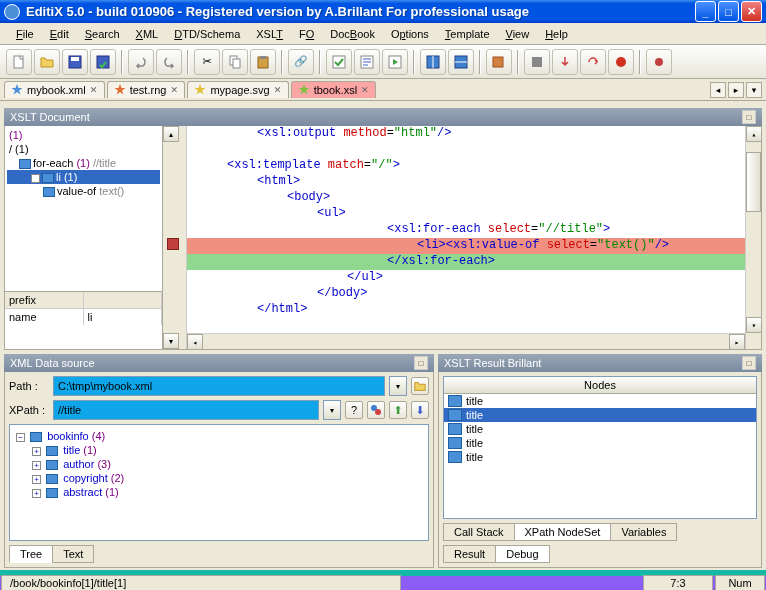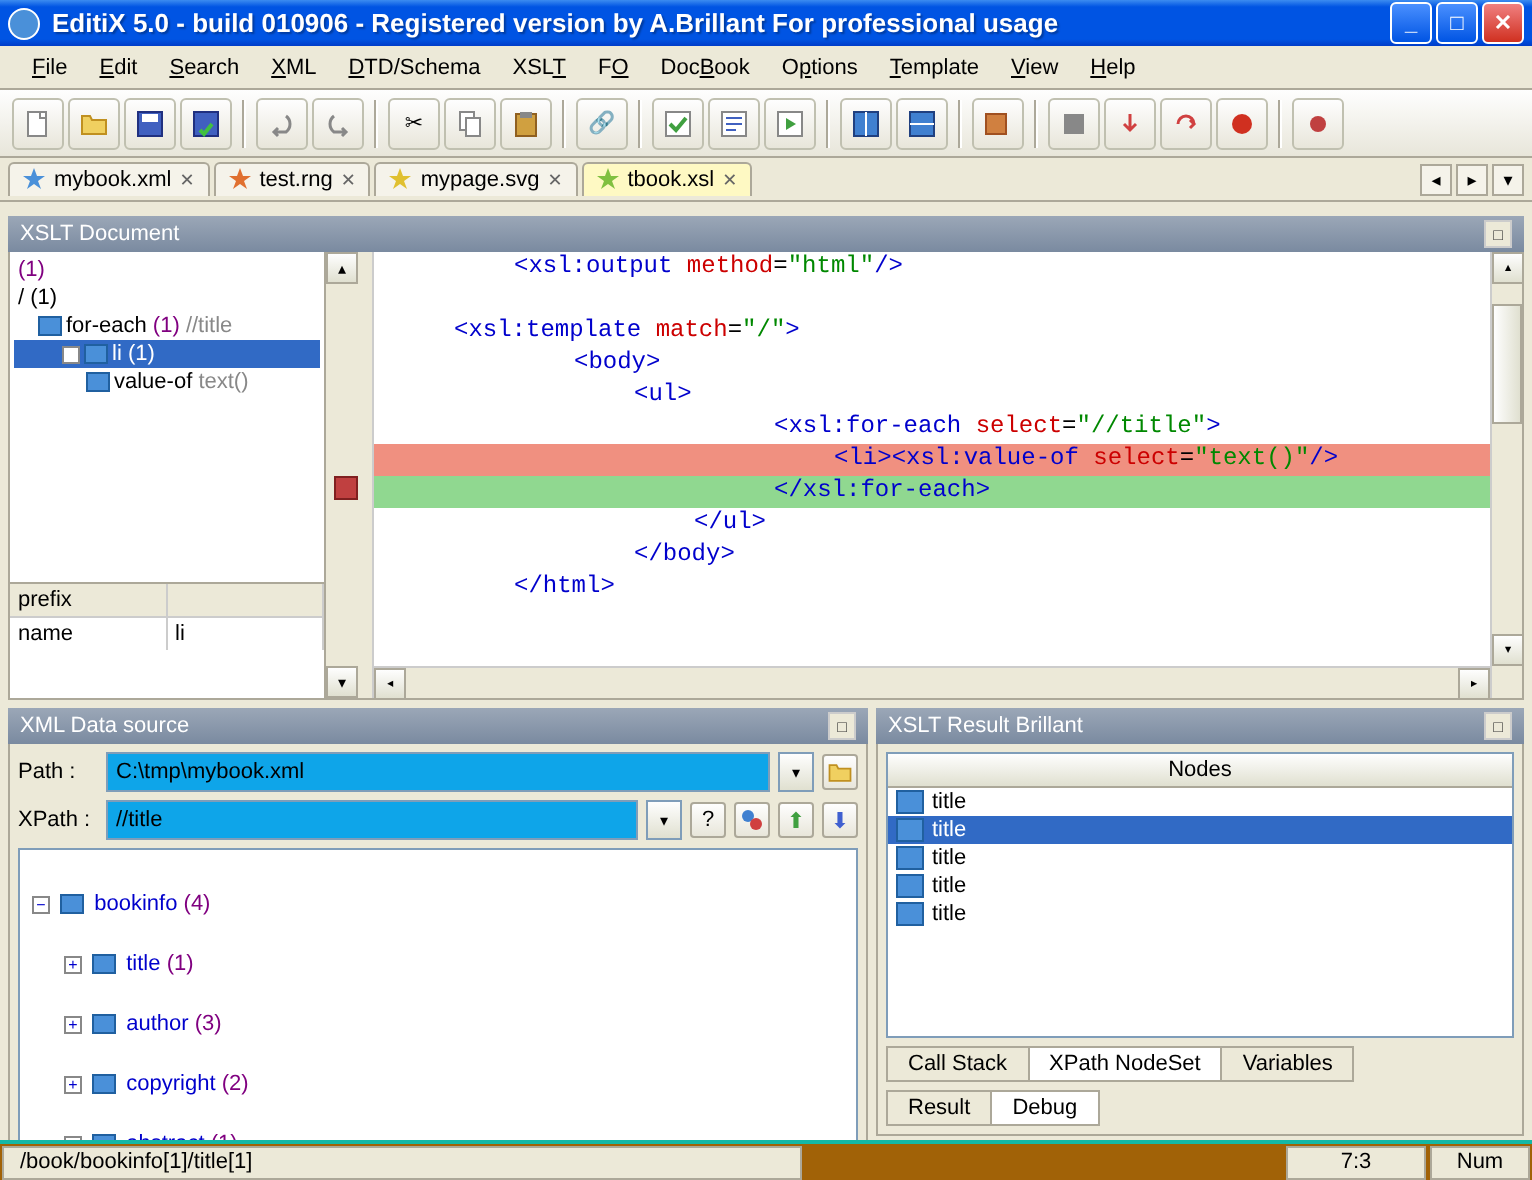--- a/index.html
+++ b/index.html
@@ -17,21 +17,21 @@
 .menu-item { padding: 2px 8px; cursor: pointer; }
 .menu-item u { text-decoration: underline; }
 
 .toolbar { height: 34px; background: linear-gradient(to bottom, #fefefe, #e8e6da); display: flex; align-items: center; padding: 0 6px; border-bottom: 1px solid #aca899; gap: 2px; }
 .tb-btn { width: 26px; height: 26px; border: 1px solid #c0c0b0; background: linear-gradient(to bottom, #fefefe, #e8e6da); border-radius: 3px; display: flex; align-items: center; justify-content: center; cursor: pointer; }
 .tb-sep { width: 2px; height: 24px; border-left: 1px solid #aca899; border-right: 1px solid #fff; margin: 0 3px; }
 .icn { width: 16px; height: 16px; display: inline-block; }
 
 .tabbar { height: 22px; background: #ece9d8; display: flex; align-items: center; padding: 0 4px; border-bottom: 1px solid #aca899; }
 .doc-tab { display: flex; align-items: center; padding: 2px 4px 2px 6px; margin-right: 2px; border: 1px solid #aca899; border-bottom: none; background: #f5f3ea; border-radius: 3px 3px 0 0; cursor: pointer; gap: 4px; }
-.doc-tab.active { background: #fef9c3; }
+.doc-tab.active { background: #fca5a5; }
 .tab-star { width: 12px; height: 12px; }
 .tab-close { width: 10px; height: 10px; font-size: 9px; color: #666; cursor: pointer; }
 .tabbar-nav { margin-left: auto; display: flex; gap: 2px; }
 .nav-btn { width: 16px; height: 16px; border: 1px solid #aca899; background: #f5f3ea; display: flex; align-items: center; justify-content: center; font-size: 9px; cursor: pointer; }
 
 .panel-header { height: 18px; background: linear-gradient(to bottom, #9ba7b7, #7a8aa0); color: white; padding: 2px 6px; font-size: 11px; display: flex; align-items: center; }
 .panel-header-btn { margin-left: auto; width: 14px; height: 14px; border: 1px solid #ccc; background: #ece9d8; color: #333; display: flex; align-items: center; justify-content: center; font-size: 8px; cursor: pointer; }
 
 .main-area { position: absolute; top: 108px; left: 4px; right: 4px; height: 242px; display: flex; flex-direction: column; }
 .main-content { flex: 1; display: flex; border: 1px solid #aca899; border-top: none; background: #fff; }
@@ -80,38 +80,38 @@
 .bottom-left { width: 430px; display: flex; flex-direction: column; }
 .bottom-right { flex: 1; display: flex; flex-direction: column; }
 
 .ds-body { flex: 1; border: 1px solid #aca899; border-top: none; background: #ece9d8; padding: 4px; display: flex; flex-direction: column; }
 .ds-row { display: flex; align-items: center; margin-bottom: 4px; gap: 4px; }
 .ds-label { width: 40px; }
 .ds-input { flex: 1; border: 1px solid #7f9db9; padding: 2px 4px; background: #0ea5e9; font-size: 11px; height: 20px; }
 .ds-dd-btn { width: 18px; height: 20px; border: 1px solid #7f9db9; background: linear-gradient(to bottom,#fefefe,#e0e0d0); display: flex; align-items: center; justify-content: center; font-size: 8px; cursor: pointer; }
 .ds-icon-btn { width: 18px; height: 18px; border: 1px solid #aca899; background: linear-gradient(to bottom,#fefefe,#e8e6da); border-radius: 2px; display: flex; align-items: center; justify-content: center; cursor: pointer; }
 .ds-tree { flex: 1; background: white; border: 1px solid #7f9db9; padding: 4px; overflow: auto; margin-bottom: 4px; }
-.ds-tree-node { padding: 1px 2px; color: #0000cc; cursor: pointer; margin-top: 16px; }
+.ds-tree-node { padding: 1px 2px; color: #0000cc; cursor: pointer; }
 .ds-tree-node .count { color: #800080; }
 .ds-tabs { display: flex; }
 .ds-tab { padding: 2px 10px; border: 1px solid #aca899; background: #ece9d8; cursor: pointer; margin-right: -1px; }
 .ds-tab.active { background: #fff; border-bottom-color: #fff; }
 
 .rp-body { flex: 1; border: 1px solid #aca899; border-top: none; background: #ece9d8; display: flex; flex-direction: column; padding: 4px; }
 .nodes-tbl { flex: 1; background: white; border: 1px solid #7f9db9; display: flex; flex-direction: column; }
 .nodes-hdr { background: linear-gradient(to bottom,#fefefe,#e0e0d0); border-bottom: 1px solid #aca899; text-align: center; padding: 2px; }
 .nodes-row { display: flex; align-items: center; padding: 1px 4px; gap: 4px; cursor: pointer; }
 .nodes-row.selected { background: #316ac5; color: white; }
 .node-icon { width: 14px; height: 12px; background: #4a90d9; border: 1px solid #2060a0; }
 .rp-tabs-upper { display: flex; margin-top: 4px; }
 .rp-tabs-lower { display: flex; margin-top: 4px; }
 .rp-tab { padding: 2px 10px; border: 1px solid #aca899; background: #ece9d8; cursor: pointer; margin-right: -1px; font-size: 11px; }
 .rp-tab.active { background: #fff; }
 
-.statusbar { position: absolute; bottom: 0; left: 0; right: 0; height: 20px; background: #a16207; border-top: 2px solid #14b8a6; display: flex; align-items: center; font-size: 11px; }
+.statusbar { position: absolute; bottom: 0; left: 0; right: 0; height: 20px; background: #8b5cf6; border-top: 6px solid #14b8a6; display: flex; align-items: center; font-size: 11px; }
 .status-cell { padding: 2px 8px; border: 1px solid #aca899; margin: 1px; background: #ece9d8; height: 17px; display: flex; align-items: center; }
 .status-path { flex: 0 0 auto; width: 400px; }
 .status-spacer { flex: 1; }
 </style>
 </head>
 <body>
 
 <div class="titlebar">
   <div class="titlebar-icon"></div>
   <div class="titlebar-text">EditiX 5.0 - build 010906 - Registered version by A.Brillant For professional usage</div>
@@ -318,20 +318,21 @@
     </div>
     <div class="gutter">
       <div class="scroll-btn" style="position:absolute;top:0">▴</div>
       <div class="gutter-marker" style="top:112px"></div>
       <div class="scroll-btn" style="position:absolute;bottom:0">▾</div>
     </div>
     <div class="code-pane">
       <div class="code-line ind2"><span class="tag">&lt;xsl:output</span><span class="attr"> method</span><span class="txt">=</span><span class="val">"html"</span><span class="tag">/&gt;</span></div>
       <div class="code-line"></div>
       <div class="code-line ind1"><span class="tag">&lt;xsl:template</span><span class="attr"> match</span><span class="txt">=</span><span class="val">"/"</span><span class="tag">&gt;</span></div>
+      <div class="code-line ind2"><span class="tag">&lt;html&gt;</span></div>
       <div class="code-line ind3"><span class="tag">&lt;body&gt;</span></div>
       <div class="code-line ind4"><span class="tag">&lt;ul&gt;</span></div>
       <div class="code-line ind6"><span class="tag">&lt;xsl:for-each</span><span class="attr"> select</span><span class="txt">=</span><span class="val">"//title"</span><span class="tag">&gt;</span></div>
       <div class="code-line hl-red" style="padding-left:230px"><span class="tag">&lt;li&gt;</span><span class="tag">&lt;xsl:value-of</span><span class="attr"> select</span><span class="txt">=</span><span class="val">"text()"</span><span class="tag">/&gt;</span></div>
       <div class="code-line hl-green ind6"><span class="tag">&lt;/xsl:for-each&gt;</span></div>
       <div class="code-line ind5"><span class="tag">&lt;/ul&gt;</span></div>
       <div class="code-line ind4"><span class="tag">&lt;/body&gt;</span></div>
       <div class="code-line ind2"><span class="tag">&lt;/html&gt;</span></div>
       <div class="scrollbar-v">
         <div class="scroll-btn">▴</div>

